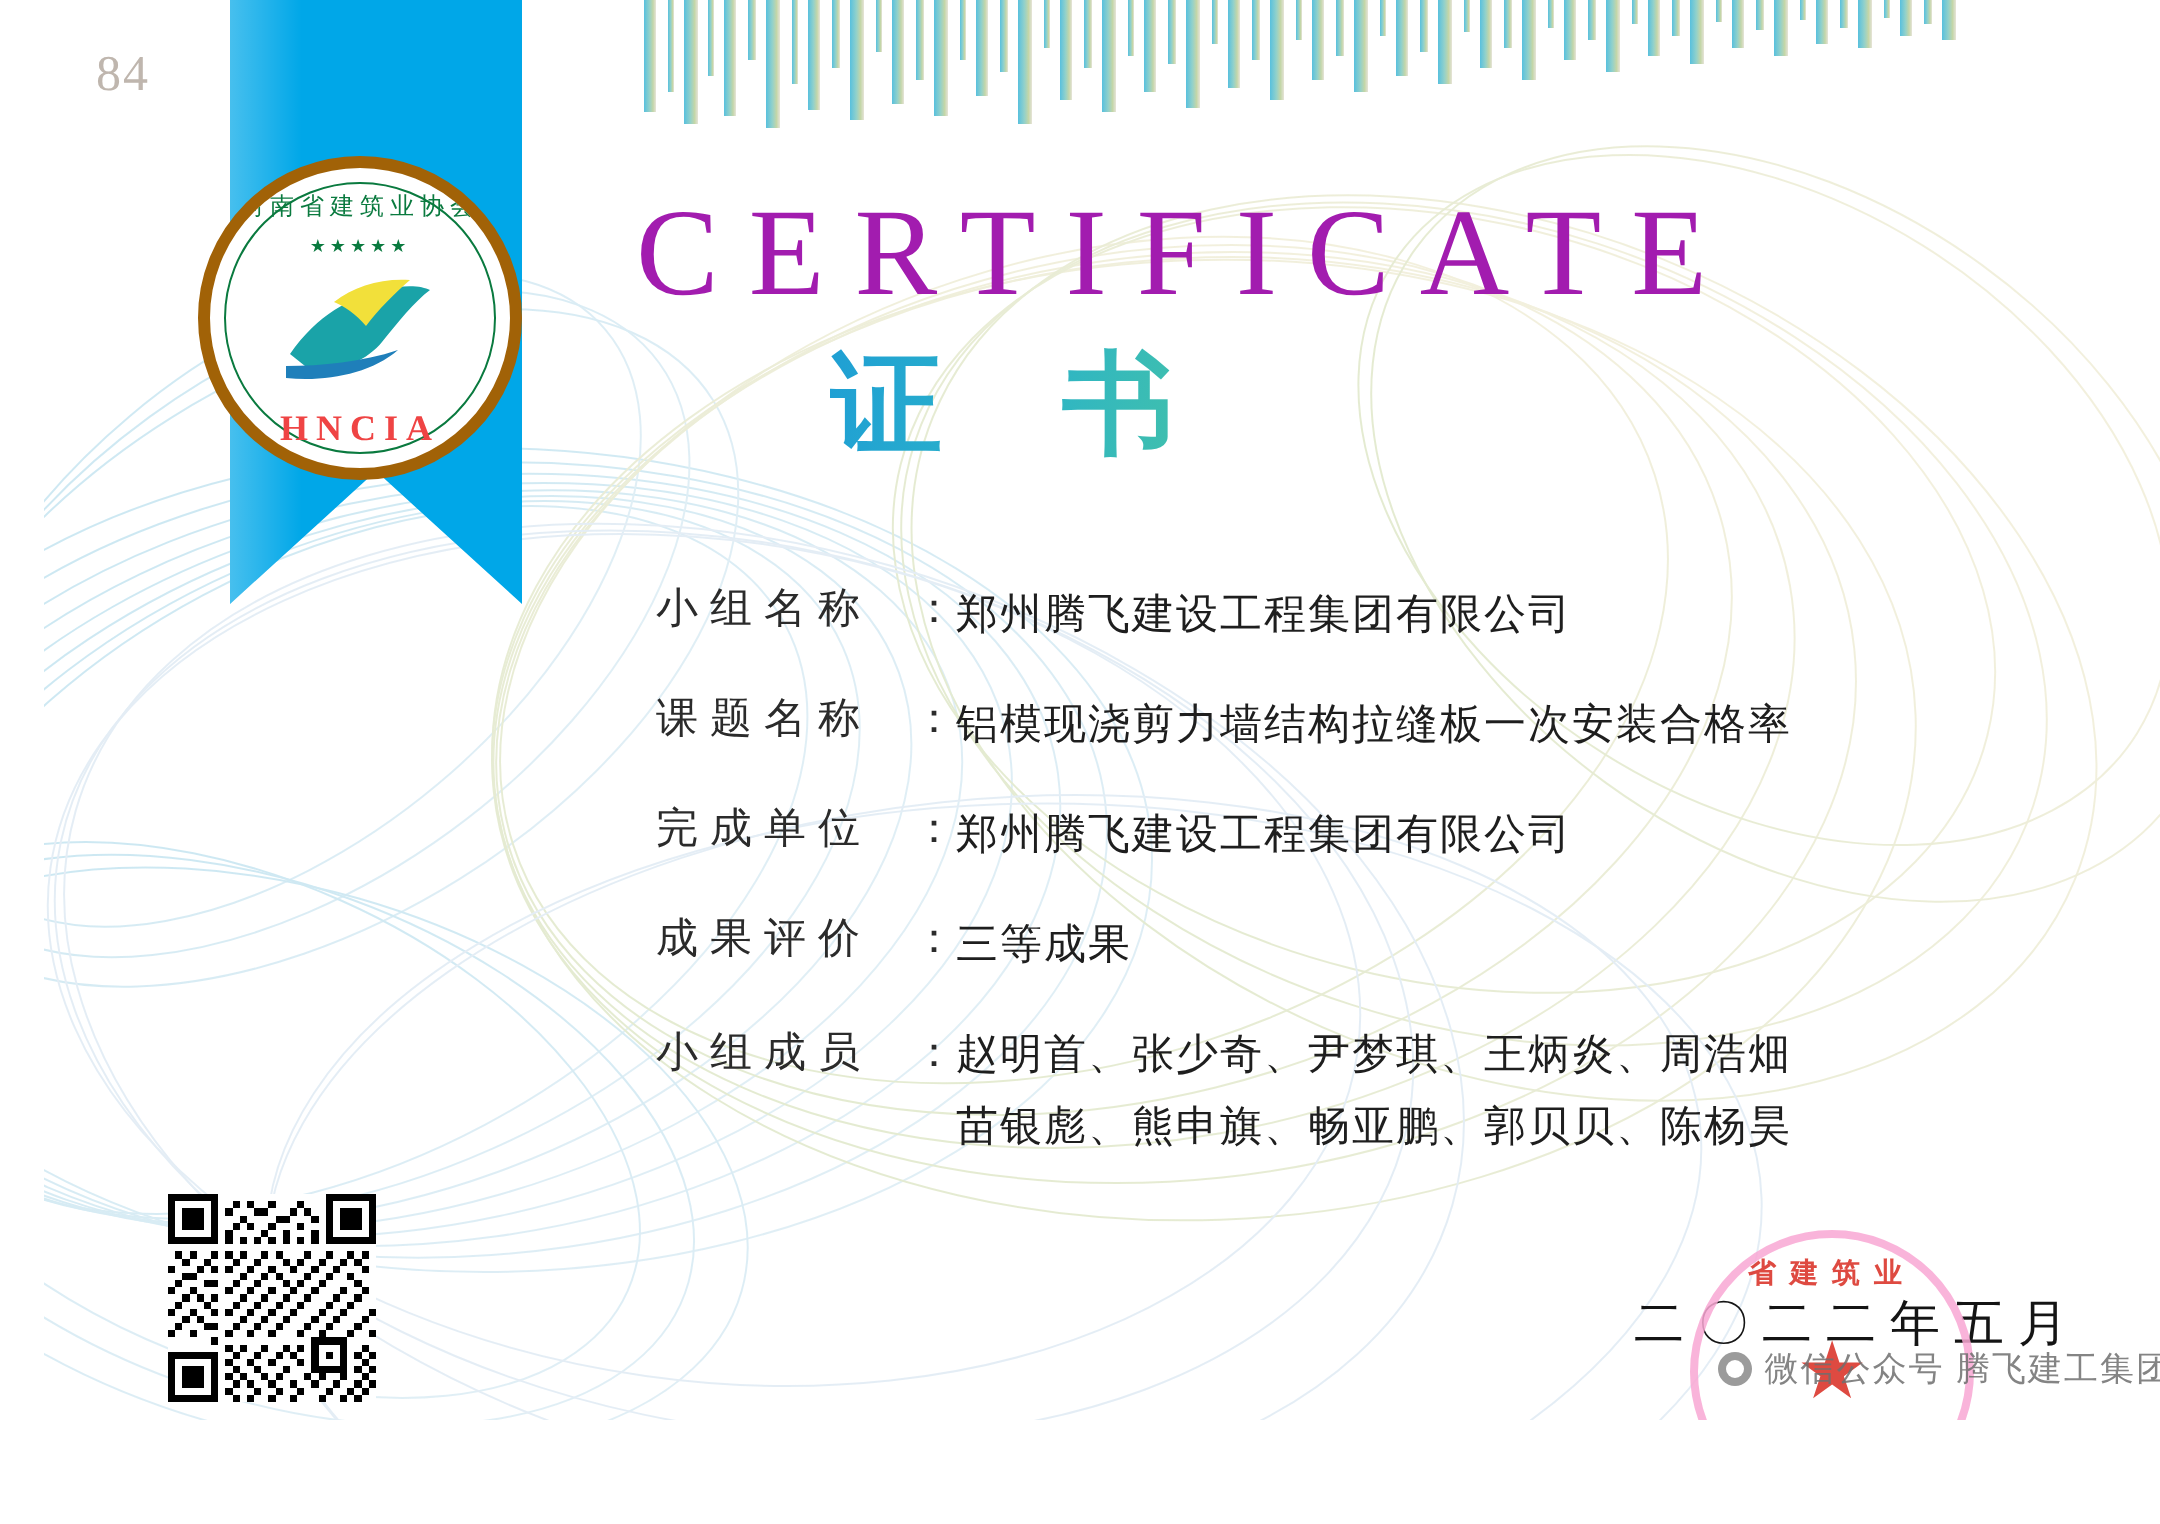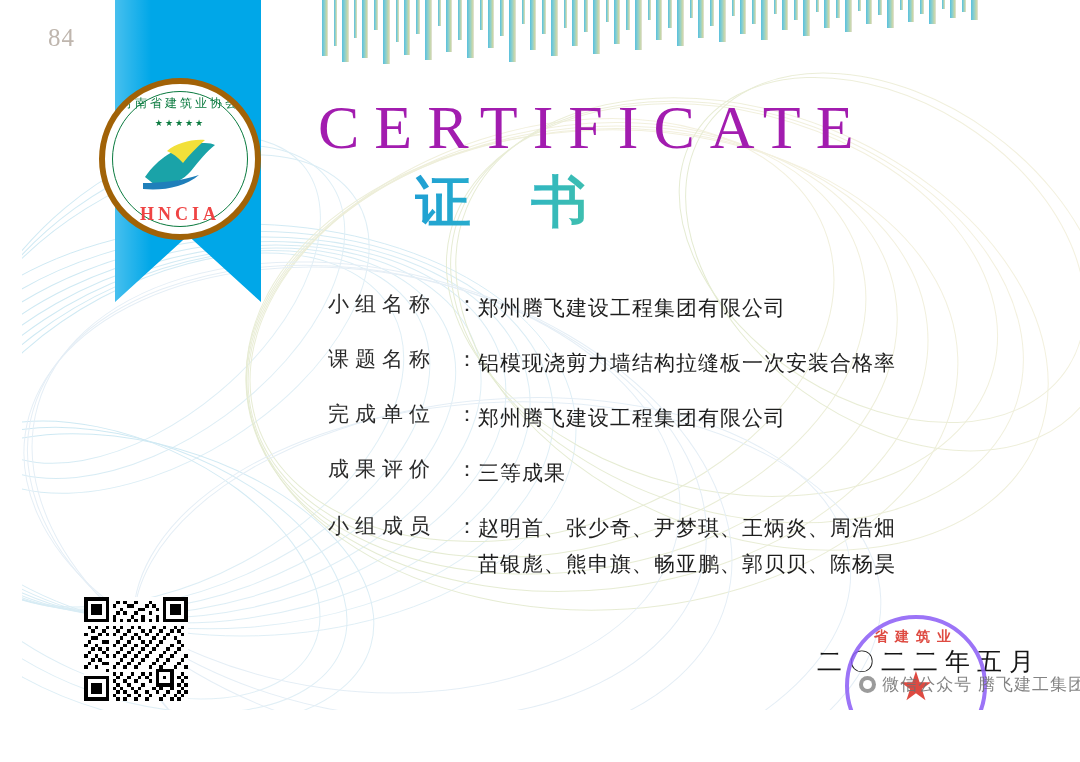--- a/index.html
+++ b/index.html
@@ -203,21 +203,21 @@
     white-space: nowrap;
     font-family: "Liberation Serif", serif;
   }
   .red-stamp {
     position: absolute;
     left: 823px;
     top: 615px;
     width: 142px;
     height: 142px;
     border-radius: 50%;
-    border: 4px solid #8b5cf6;
+    border: 4px solid #f9a8d4;
     box-sizing: border-box;
     opacity: .85;
   }
   .red-stamp .star {
     position: absolute;
     left: 50%; top: 50%;
     transform: translate(-50%,-50%);
     color: #d92b20;
     font-size: 40px;
     line-height: 1;

